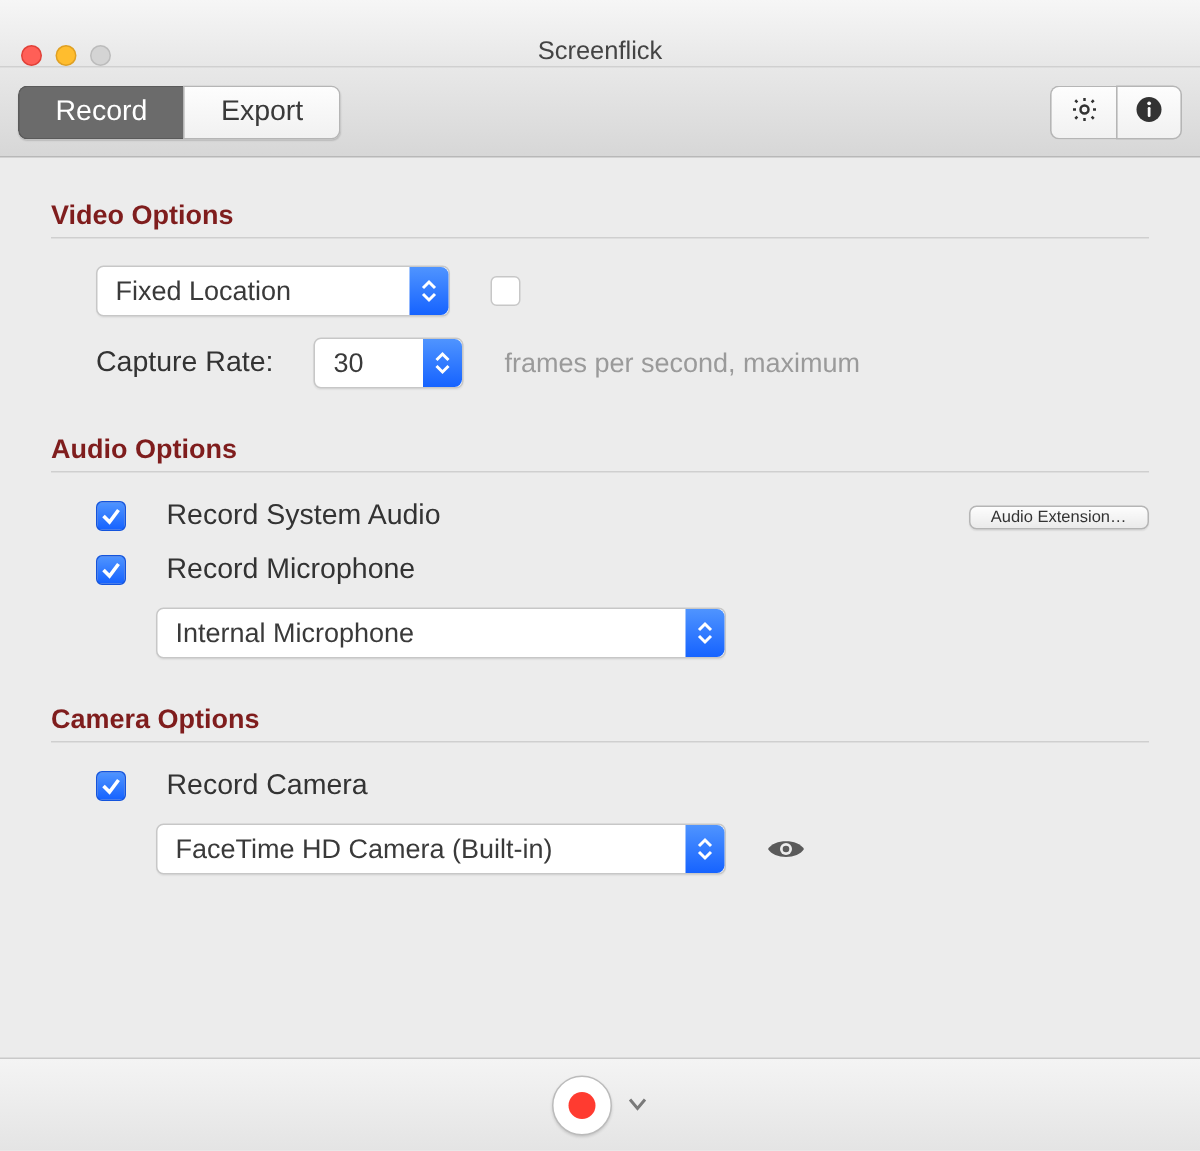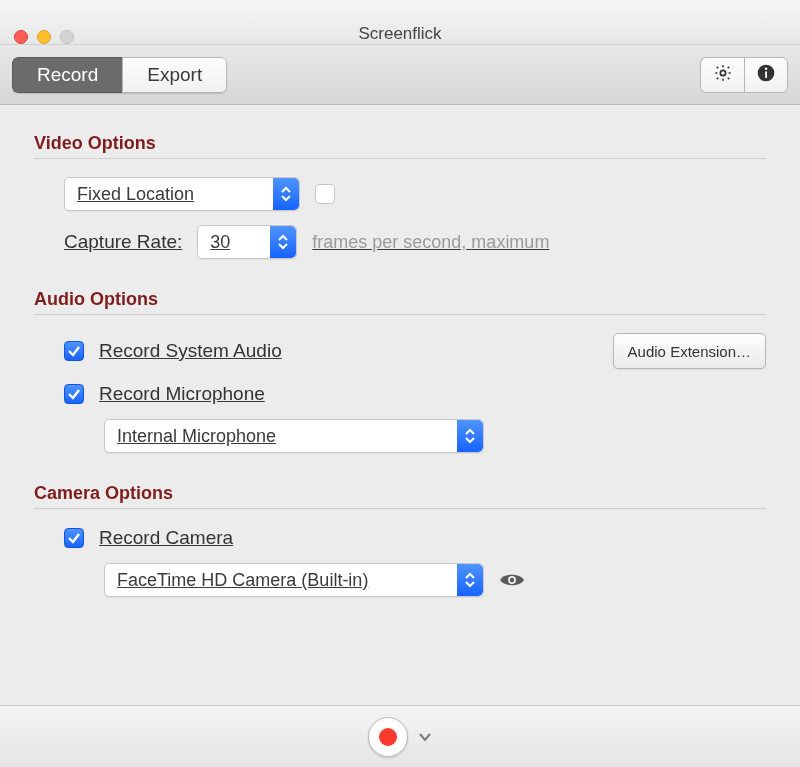--- a/index.html
+++ b/index.html
@@ -67,21 +67,21 @@
   .icon-btn:last-child { border-radius: 0 6px 6px 0; }
 
   
   .content { padding: 28px 34px 10px 34px; }
   .section-title {
     font-weight: 600; color: #7f1d1d; font-size: 18px;
     border-bottom: 1px solid #cfcfcf; padding-bottom: 4px; margin-bottom: 18px;
   }
   .section { margin-bottom: 30px; }
 
-  .row { display: flex; align-items: center; margin-bottom: 14px; gap: 15px; text-decoration: underline; }
+  .row { display: flex; align-items: center; margin-bottom: 14px; gap: 27px; }
   .indent1 { padding-left: 30px; }
   .indent2 { padding-left: 70px; }
 
   
   .mac-select {
     position: relative;
     background: #fff;
     border: 1px solid #c7c7c7;
     border-radius: 5px;
     height: 34px;
@@ -112,21 +112,21 @@
   .chk.checked {
     background: linear-gradient(#4f94ff, #1663ff);
     border-color: #1354dd;
   }
   .chk.checked svg { display: block; }
   .chk svg { display: none; }
 
   .chk-label { font-size: 19px; color: #333; cursor: pointer; }
 
   .push-btn {
-    height: 36px; padding: 0 14px; font-size: 15px;
+    height: 16px; padding: 0 14px; font-size: 11px;
     background: linear-gradient(#fdfdfd, #eaeaea);
     border: 1px solid #b5b5b5; border-radius: 5px;
     cursor: pointer; color: #333;
     box-shadow: 0 1px 1px rgba(0,0,0,.08);
   }
 
   .eye { width: 26px; height: 18px; cursor: pointer; color: #5a5a5a; }
 
   
   .bottombar {

